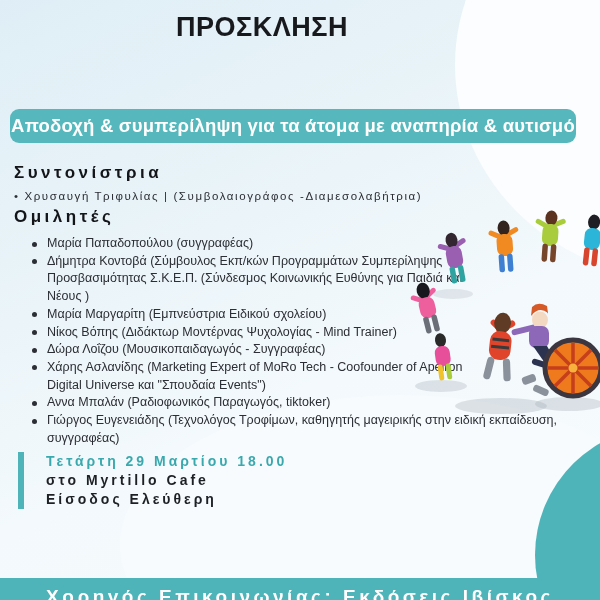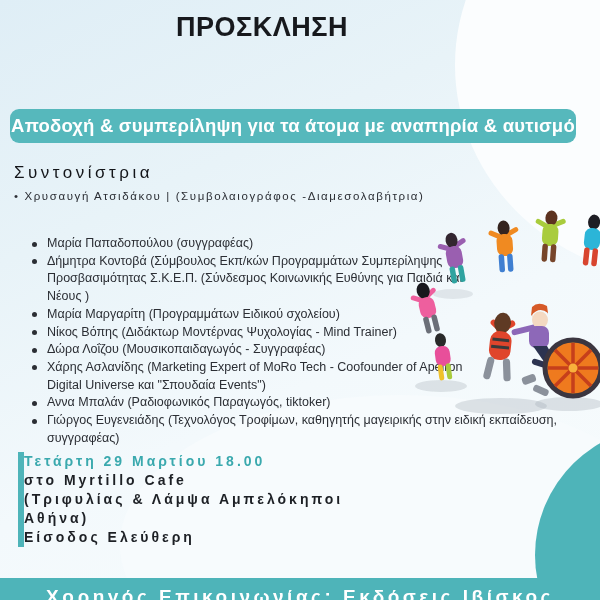--- a/index.html
+++ b/index.html
@@ -37,21 +37,21 @@
   }
   .banner {
     position: absolute; left: 10px; top: 109px; width: 566px; height: 34px;
     background: #56b8bc; border-radius: 9px;
     color: #ffffff; font-size: 18.5px; font-weight: bold;
     display: flex; align-items: center; justify-content: center;
     letter-spacing: .2px; white-space: nowrap;
   }
   .section-heading {
     position: absolute; left: 14px;
-    font-size: 17px; font-weight: normal; color: #131519; letter-spacing: 3.5px;
+    font-size: 17px; font-weight: bold; color: #131519; letter-spacing: 3.5px;
   }
   .h-moderator { top: 163px; }
   .h-speakers  { top: 207px; }
   .moderator-line {
     position: absolute; left: 14px; top: 190px;
     font-size: 11.5px; letter-spacing: 1.6px; color: #2b2e34;
   }
   .moderator-line::before { content: "• "; }
 
   .speakers {
@@ -60,21 +60,21 @@
   }
   .speakers li { position: relative; padding-left: 17px; max-width: 452px; }
   .speakers li::before {
     content: ""; position: absolute; left: 2px; top: 6.5px;
     width: 5px; height: 5px; border-radius: 50%; background: #2b2e34;
   }
   .speakers li:last-child { max-width: 562px; }
 
   .event-block {
     position: absolute; left: 18px; top: 452px; width: 385px;
-    border-left: 6px solid #4eb4b9; padding-left: 0;
+    border-left: 6px solid #4eb4b9; padding-left: 22px;
     font-weight: bold; letter-spacing: 3px; font-size: 14px; line-height: 19px;
     color: #1d2025;
   }
   .event-datetime { color: #3aa9ae; }
 
   .footer-band {
     position: absolute; left: 0; top: 578px; width: 600px; height: 38px;
     background: #4eb4b9; color: #ffffff;
     display: flex; align-items: center; justify-content: center;
     font-size: 19px; font-weight: bold; letter-spacing: 3.5px; white-space: nowrap;
@@ -92,26 +92,27 @@
   <div class="blob-white"></div>
   <div class="blob-white2"></div>
   <div class="blob-teal"></div>
 
   <div class="title">ΠΡΟΣΚΛΗΣΗ</div>
 
 
   <div class="banner">Αποδοχή &amp; συμπερίληψη για τα άτομα με αναπηρία &amp; αυτισμό</div>
 
   <div class="section-heading h-moderator">Συντονίστρια</div>
-  <div class="moderator-line">Χρυσαυγή Ατσιδάκου | (Συμβολαιογράφος -Διαμεσολαβήτρια)</div>
-
+  <div class="moderator-line">Χρυσαυγή Τριφυλίας | (Συμβολαιογράφος -Διαμεσολαβήτρια)</div>
+
+  <div class="section-heading h-speakers">Ομιλητές</div>
   <ul class="speakers">
       <li>Μαρία Παπαδοπούλου (συγγραφέας)</li>
       <li>Δήμητρα Κοντοβά (Σύμβουλος Εκπ/κών Προγραμμάτων Συμπερίληψης Προσβασιμότητας Σ.Κ.Ε.Π. (Σύνδεσμος Κοινωνικής Ευθύνης για Παιδιά και Νέους )</li>
-      <li>Μαρία Μαργαρίτη (Προγραμμάτων Ειδικού σχολείου)</li>
+      <li>Μαρία Μαργαρίτη (Εμπνεύστρια Ειδικού σχολείου)</li>
       <li>Νίκος Βόπης (Διδάκτωρ Μοντέρνας Ψυχολογίας - Mind Trainer)</li>
       <li>Δώρα Λοΐζου (Μουσικοπαιδαγωγός - Συγγραφέας)</li>
       <li>Χάρης Ασλανίδης (Marketing Expert of MoRo Tech - Coofounder of Apeiron Digital Universe και "Σπουδαία Events")</li>
       <li>Αννα Μπαλάν (Ραδιοφωνικός Παραγωγός, tiktoker)</li>
       <li>Γιώργος Ευγενειάδης (Τεχνολόγος Τροφίμων, καθηγητής μαγειρικής στην ειδική εκπαίδευση, συγγραφέας)</li>
     </ul>
 
   <svg class="illustration" viewBox="0 0 217 235" aria-hidden="true">
 
     <ellipse cx="118" cy="208" rx="46" ry="8" fill="#9aa6ae" opacity="0.30"></ellipse>
@@ -200,19 +201,18 @@
         <line x1="208" y1="152" x2="172" y2="188"></line>
       </g>
       <circle cx="190" cy="170" r="4.5" fill="#f8b13c"></circle>
       <rect x="152" y="186" width="16" height="7" rx="3" fill="#8b919b" transform="rotate(24 152 186)"></rect>
     </g>
   </svg>
 
   <div class="event-block">
     <div class="event-datetime">Τετάρτη 29 Μαρτίου 18.00</div>
     <div class="event-venue">στο Myrtillo Cafe</div>
-    <div class="event-address">(Τριφυλίας &amp; Λάμψα Αμπελόκηποι Αθήνα)</div>
     <div class="event-entry">Είσοδος Ελεύθερη</div>
   </div>
 
   <div class="footer-band">Χορηγός Επικοινωνίας: Εκδόσεις Ιβίσκος</div>
 
 </div>
 
 </body></html>

